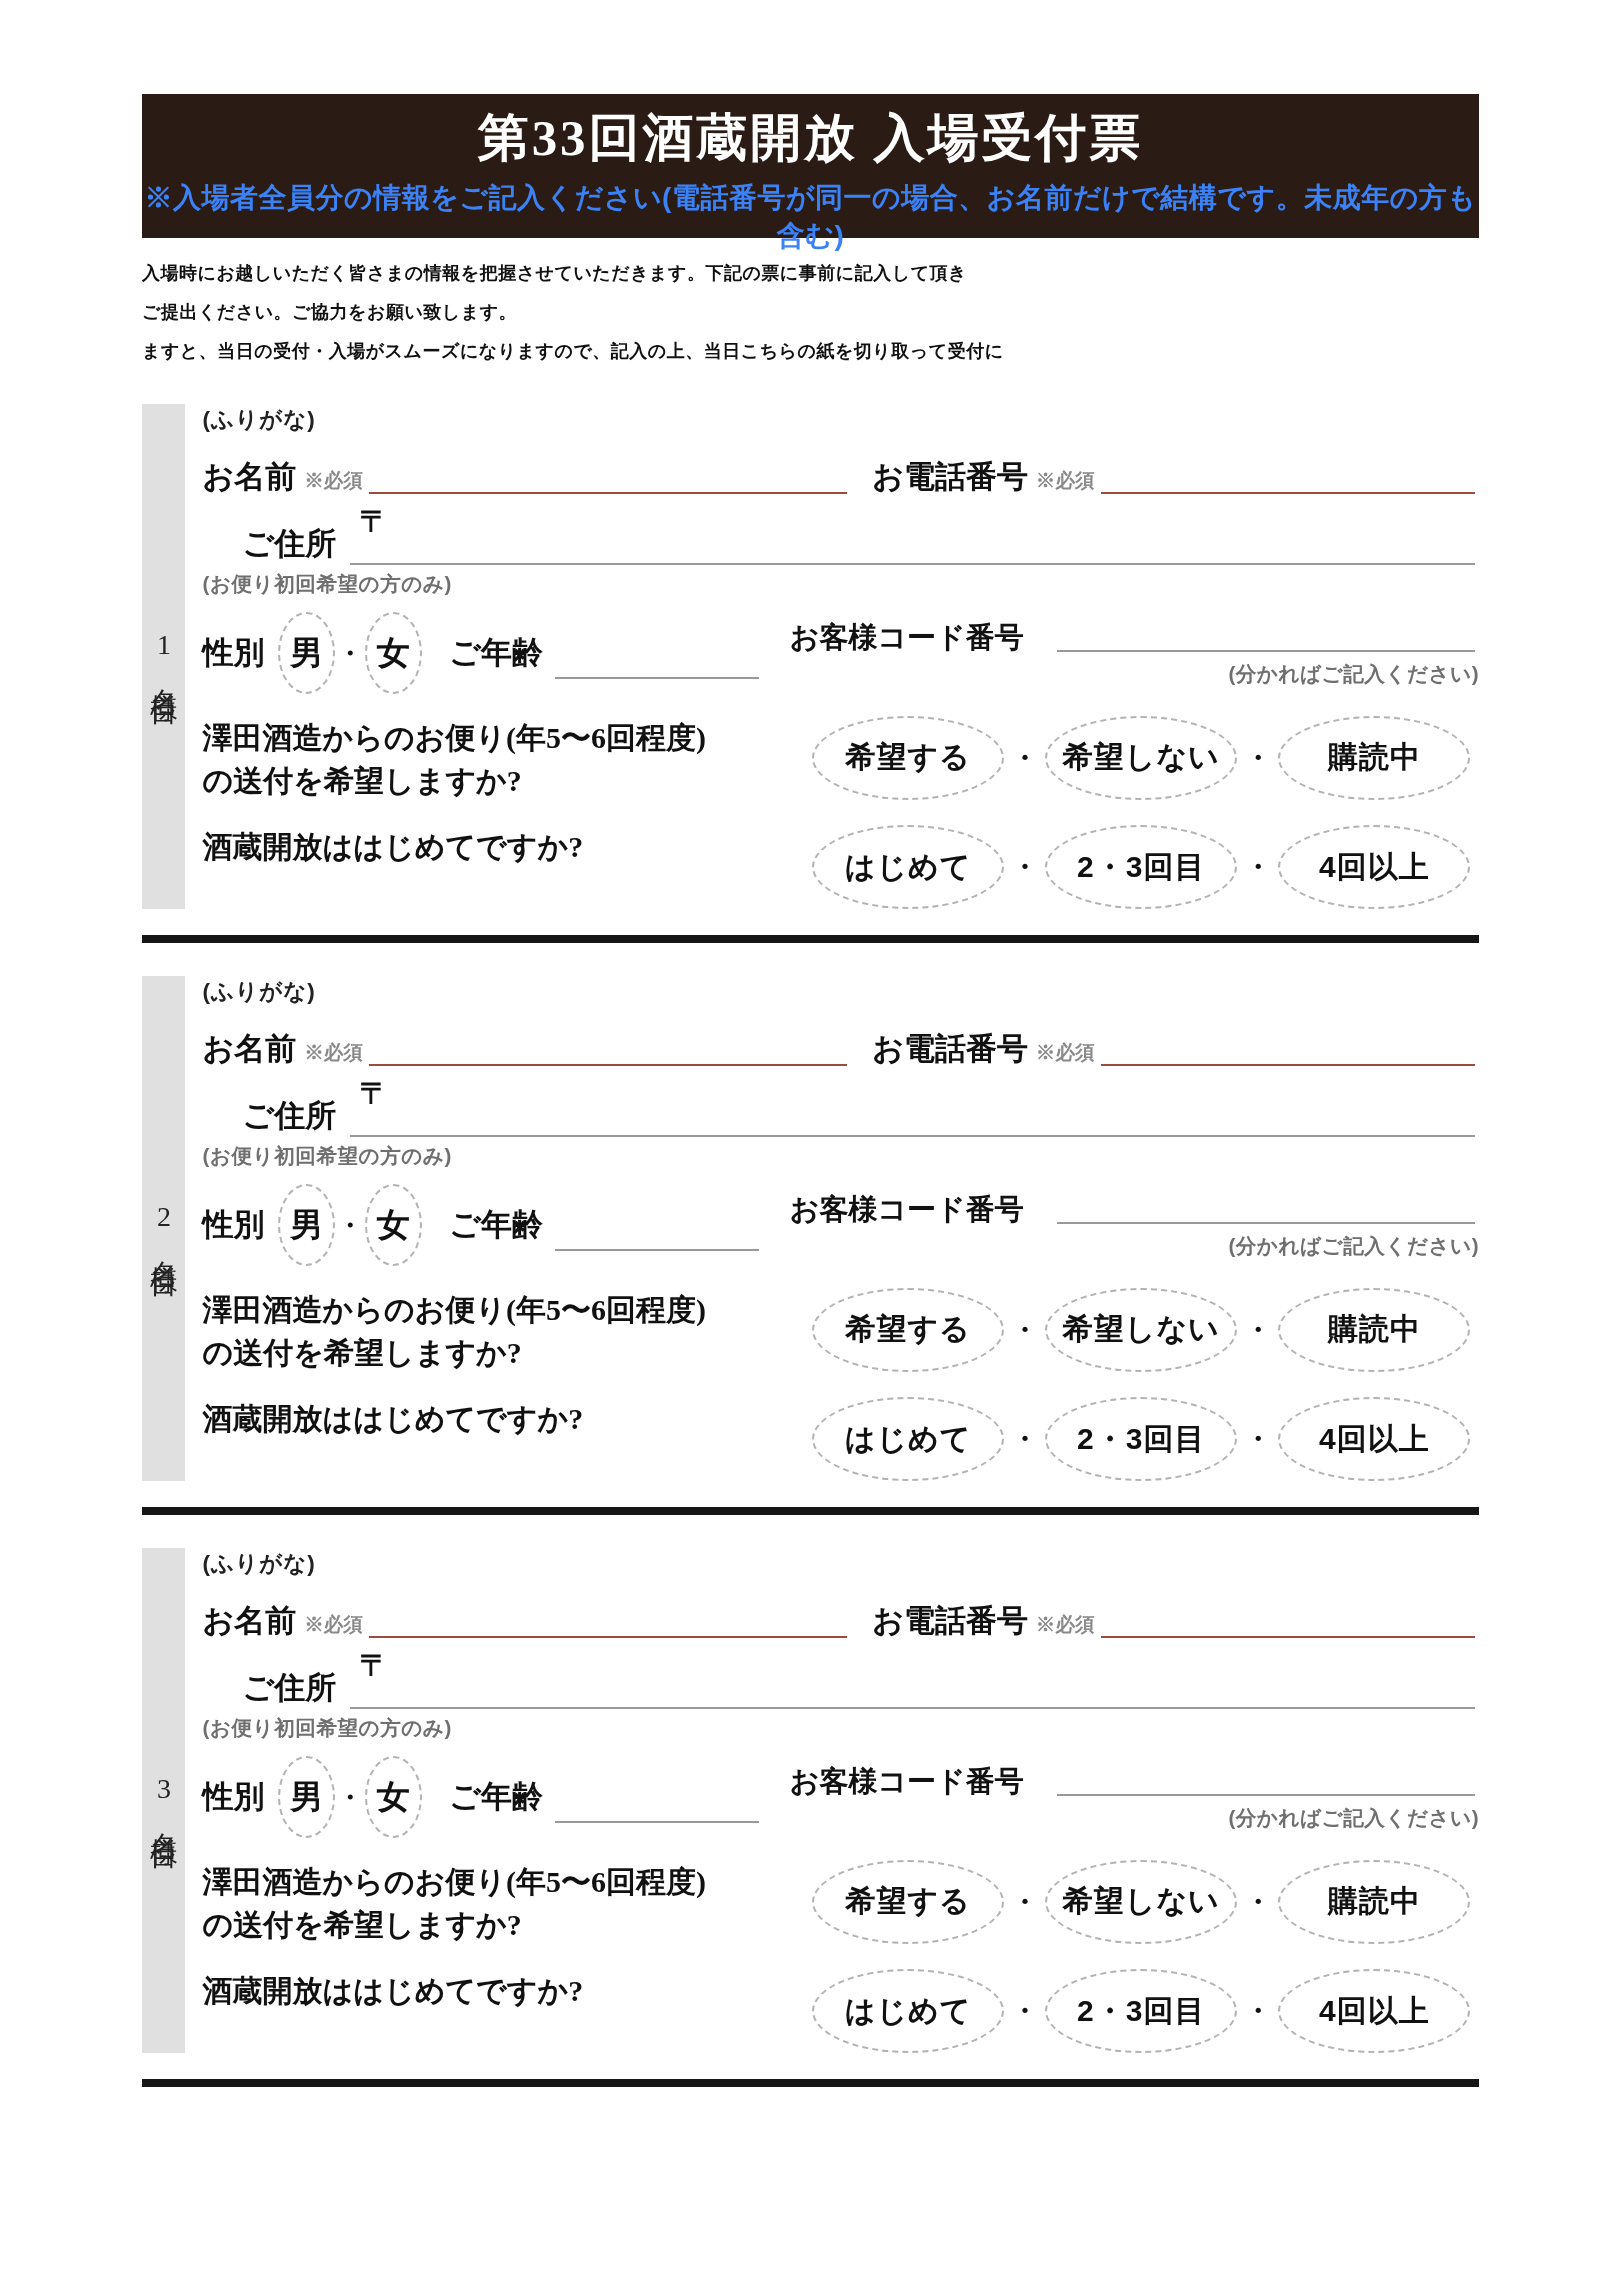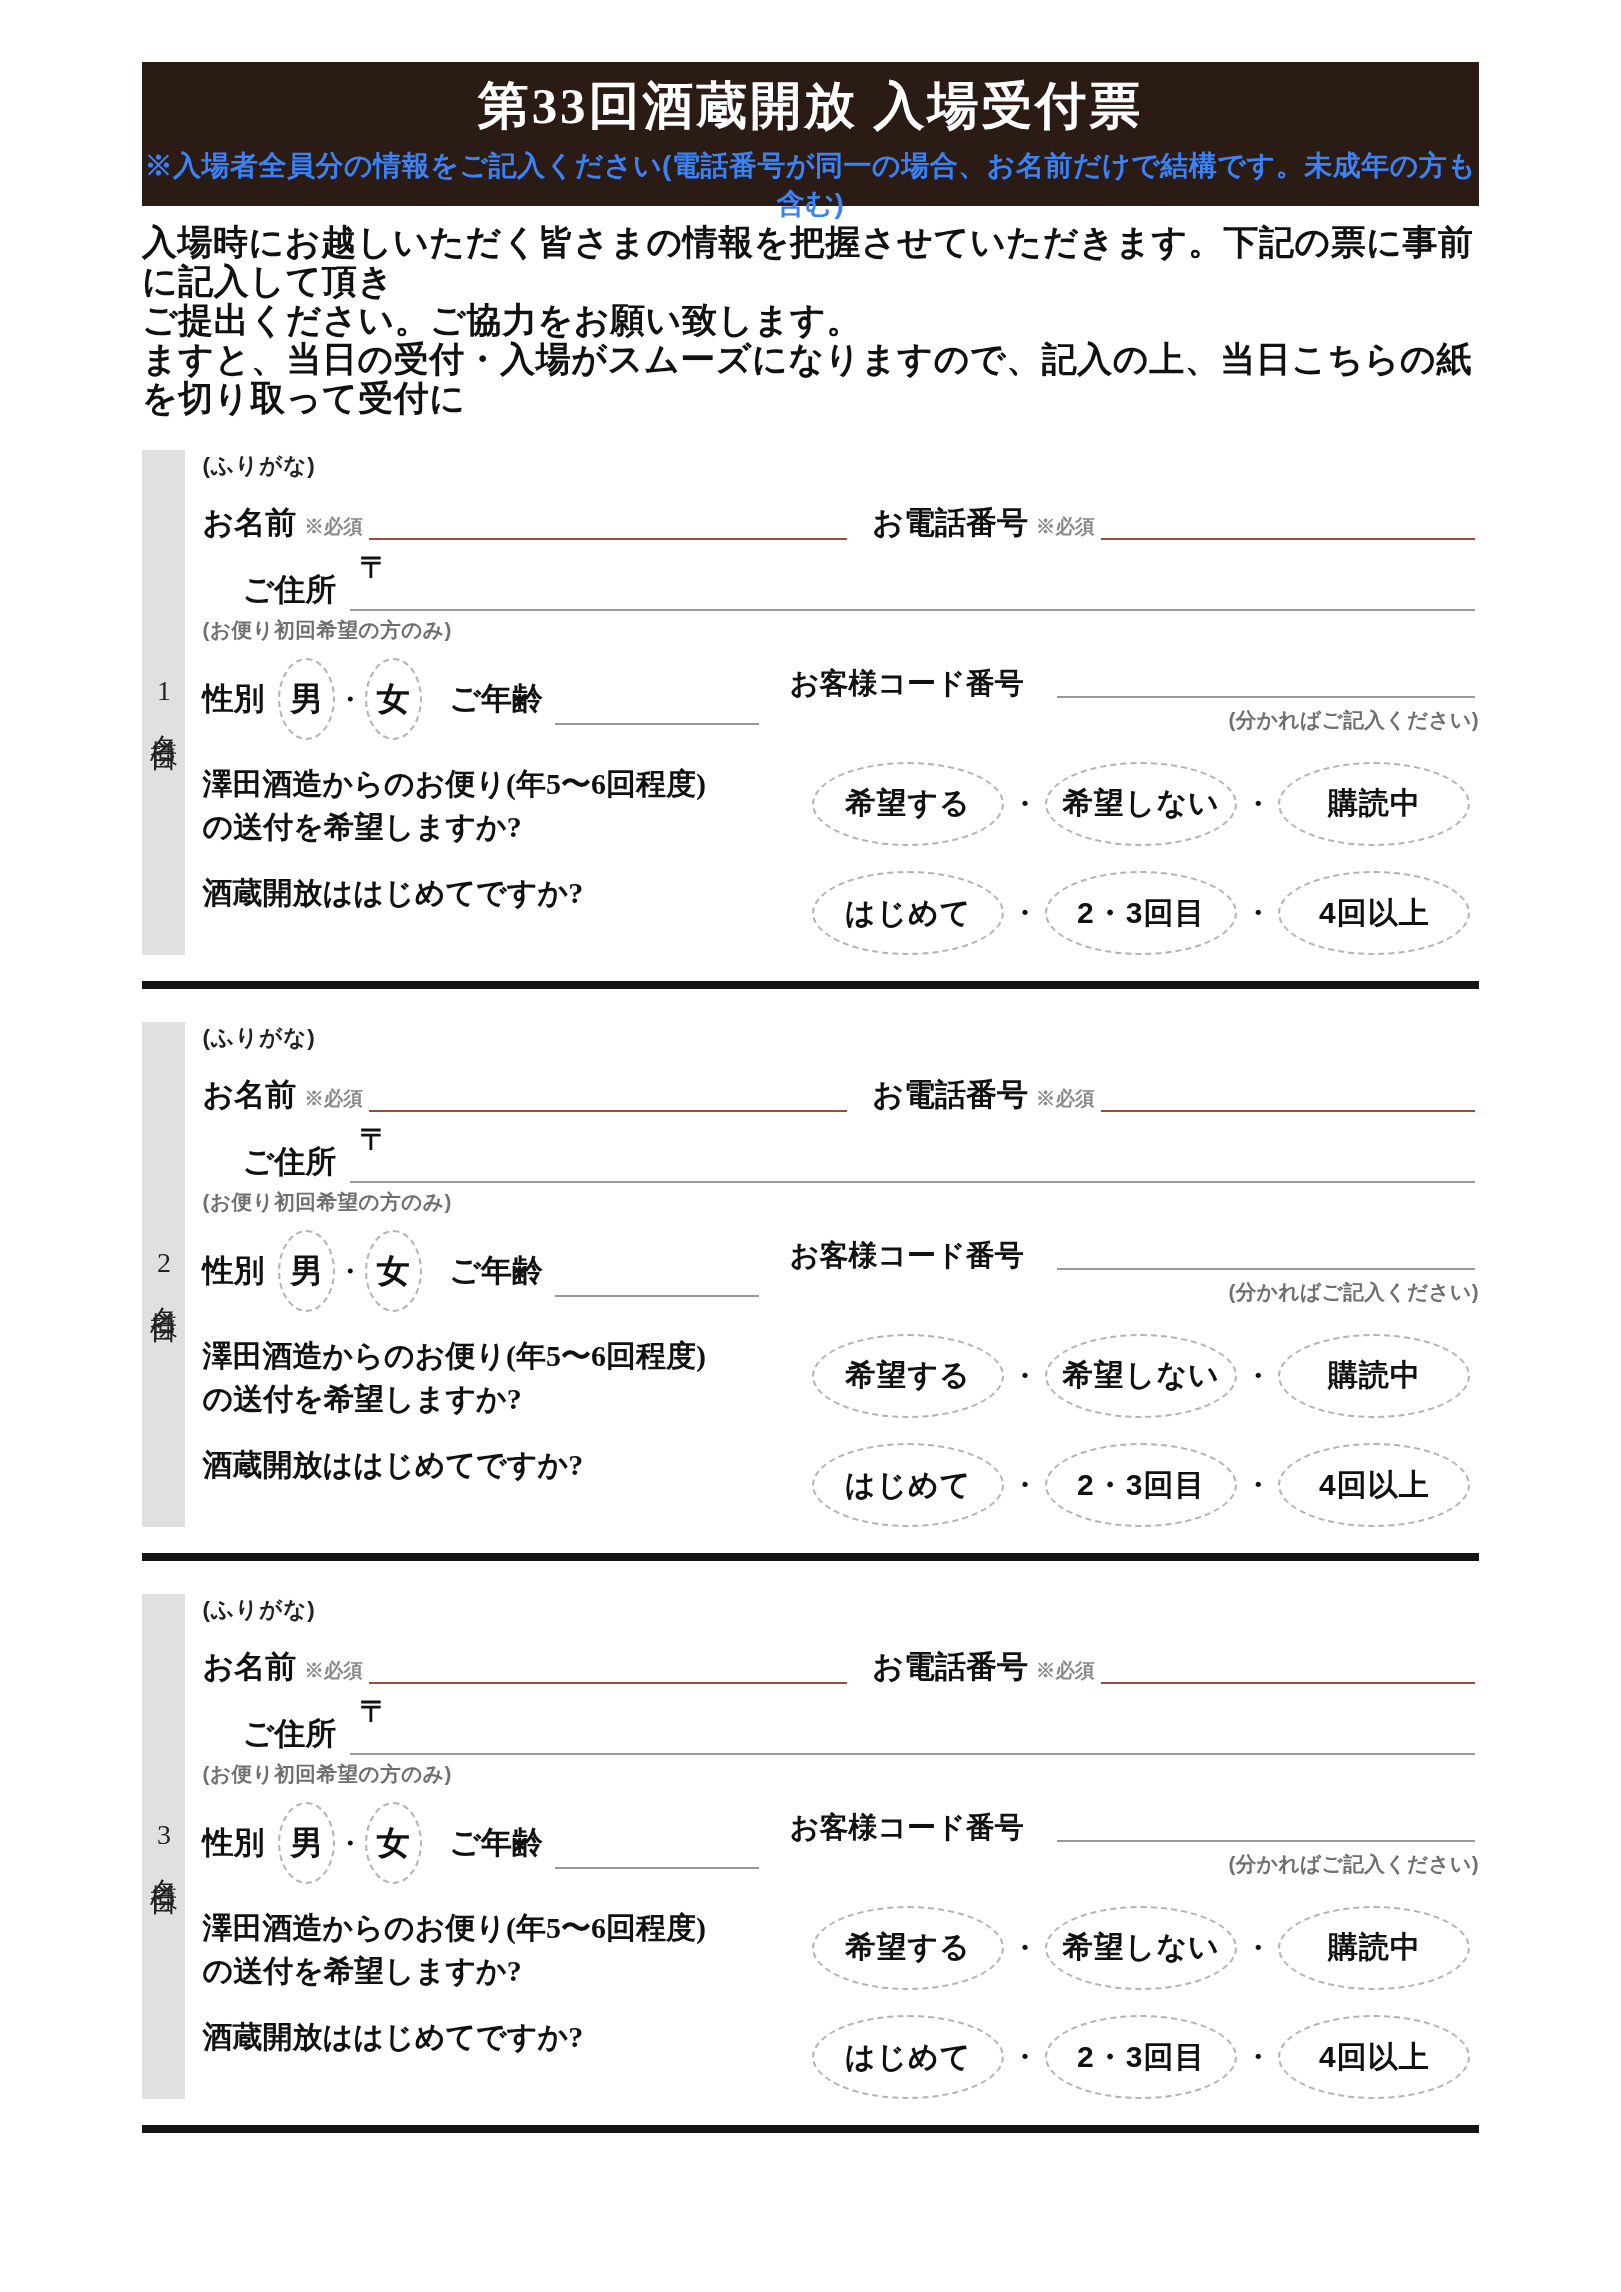--- a/index.html
+++ b/index.html
@@ -12,35 +12,35 @@
     --required-gray:#8a8a8a;
     --oval-border-gray:#b3b3b3;
     --staff-gray:#9d9d9d;
     --divider-black:#161616;
   }
   *{margin:0;padding:0;box-sizing:border-box;}
   body{
     width:1621px;height:2293px;background:#ffffff;overflow:hidden;
     font-family:"Liberation Sans",sans-serif;color:var(--text-black);
   }
-  .page{width:1621px;height:2293px;padding:62px 142px 0 142px;}
+  .page{width:1621px;height:2293px;padding:94px 142px 0 142px;}
   
   .header-box{
     background:var(--header-bg);height:144px;text-align:center;
     padding-top:11.8px;
   }
   .header-title{
     color:#ffffff;font-family:"Liberation Serif",serif;font-weight:bold;
     font-size:51px;letter-spacing:2.9px;line-height:65px;
   }
   .header-subtitle{
     color:#3b82f6;font-weight:bold;font-size:28px;margin-top:7.8px;letter-spacing:0.5px;
   }
   
-  .intro{margin-top:15.7px;font-weight:bold;font-size:35px;line-height:39px;letter-spacing:0.5px;}
+  .intro{margin-top:15.7px;font-weight:bold;font-size:18px;line-height:39px;letter-spacing:0.5px;}
   
   .person-section{display:flex;margin-top:33px;}
   .side-bar{
     width:43px;background:var(--sidebar-gray);flex:none;
     display:flex;align-items:center;justify-content:center;
   }
   .side-label{
     writing-mode:vertical-rl;text-orientation:upright;
     font-family:"Liberation Serif",serif;font-size:28px;letter-spacing:5.9px;color:#222;
   }

